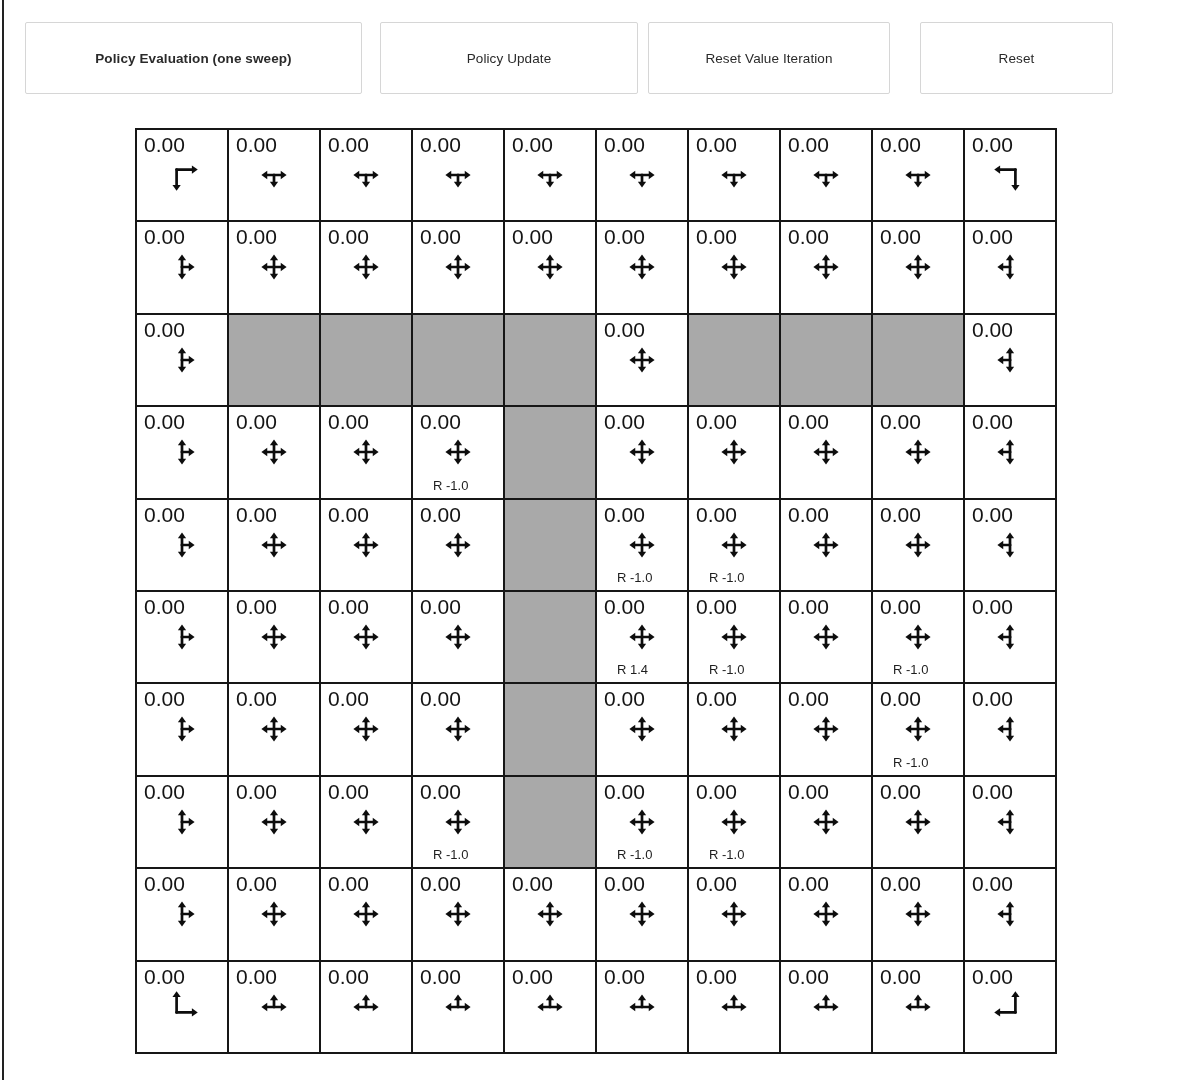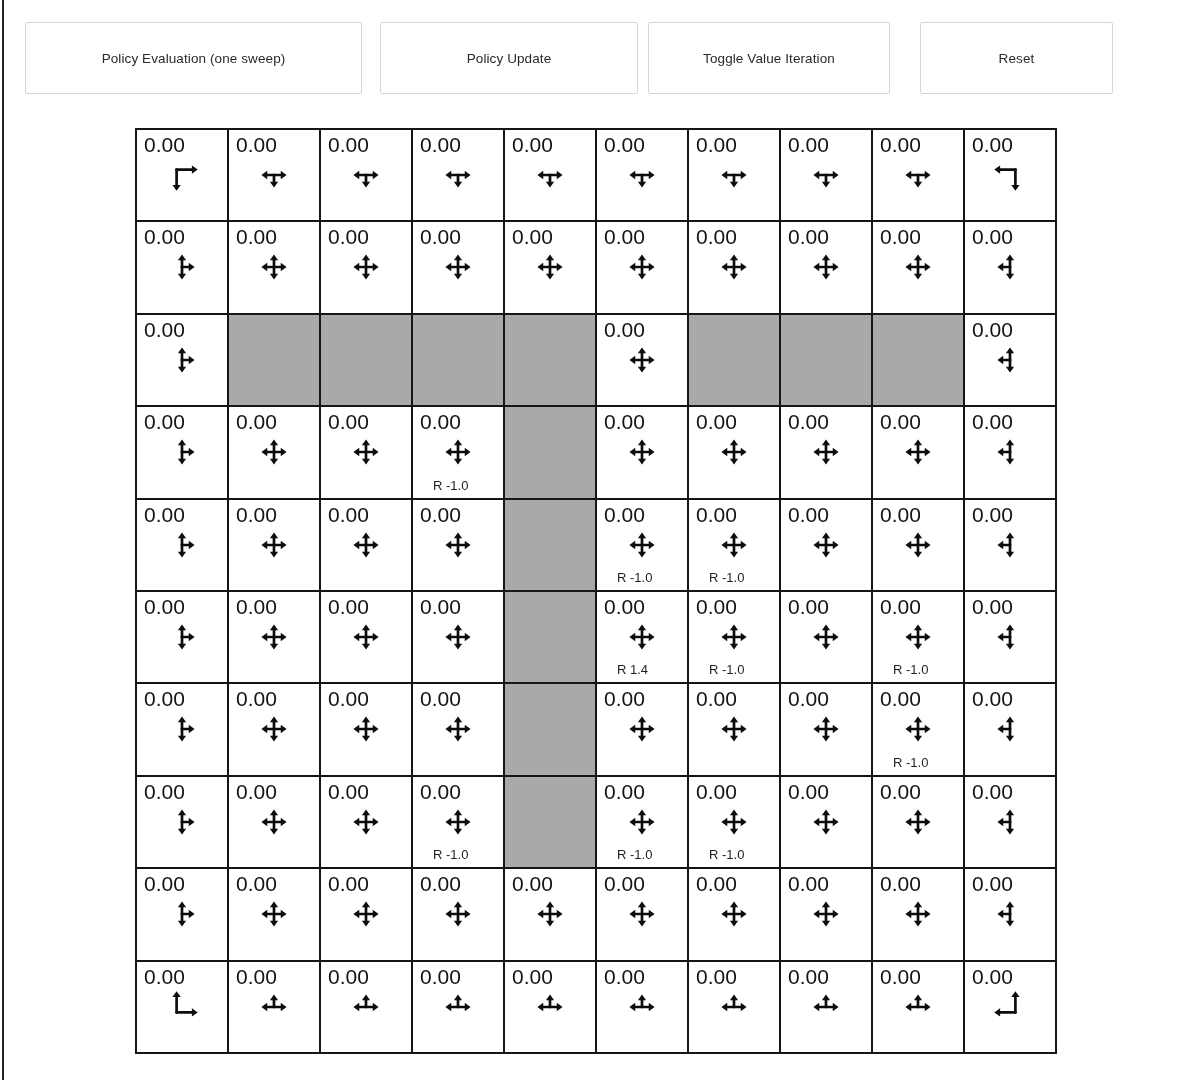--- a/index.html
+++ b/index.html
@@ -8,21 +8,21 @@
     font-family:"Liberation Sans", sans-serif; overflow:hidden;
   }
   .edge-line { position:absolute; left:2px; top:0; width:2px; height:1080px; background:#222; }
   .toolbar { display:flex; align-items:flex-start; padding:22px 0 0 25px; }
   .btn {
     height:72px; background:#fff; border:1px solid #d6d6d6; border-radius:2px;
     display:flex; align-items:center; justify-content:center;
     font-size:13.5px; color:#2a2a2a; box-sizing:border-box; cursor:pointer;
     font-family:"Liberation Sans", sans-serif; padding:0; letter-spacing:0.1px;
   }
-  .btn-1 { width:337px; }
+  .btn-1 { width:337px;font-weight:bold; }
   .btn-2 { width:258px; margin-left:18px; }
   .btn-3 { width:242px; margin-left:10px; }
   .btn-4 { width:193px; margin-left:30px; }
   .grid {
     position:absolute; left:135px; top:128px; width:920px; height:924px;
     display:grid; grid-template-columns:repeat(10,1fr); grid-template-rows:repeat(10,1fr);
     border:1px solid #161616; background:#14b8a6;
   }
   .cell {
     position:relative; background:#ffffff; border:1px solid #161616; box-sizing:border-box;
@@ -39,21 +39,21 @@
   }
 </style>
 </head>
 <body>
 
 <div class="edge-line"></div>
 
 <div class="toolbar">
   <button class="btn btn-1">Policy Evaluation (one sweep)</button>
   <button class="btn btn-2">Policy Update</button>
-  <button class="btn btn-3">Toggle Value Iteration</button>
+  <button class="btn btn-3">Reset Value Iteration</button>
   <button class="btn btn-4">Reset</button>
 </div>
 
 <div class="grid">
     <div class="cell">
       <span class="value">0.00</span>
       <svg width="36" height="36" viewBox="-20 -20 40 40" class="arrows">
         <line x1="-6" y1="11" x2="-6" y2="-6" stroke="#0d0d0d" stroke-width="3" stroke-linecap="round"></line>
         <line x1="-6" y1="-6" x2="11" y2="-6" stroke="#0d0d0d" stroke-width="3" stroke-linecap="round"></line>
         <polygon points="-10.6,11 -1.4000000000000004,11 -6,17.5" fill="#0d0d0d"></polygon>

